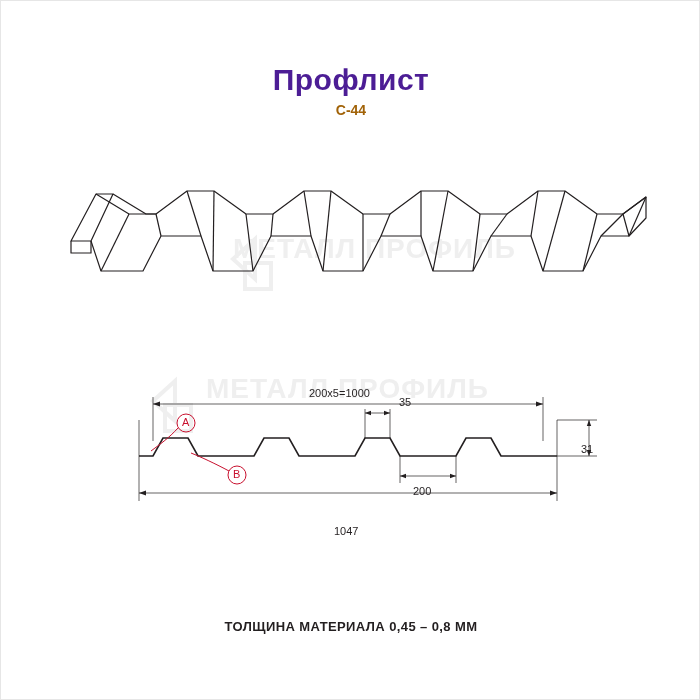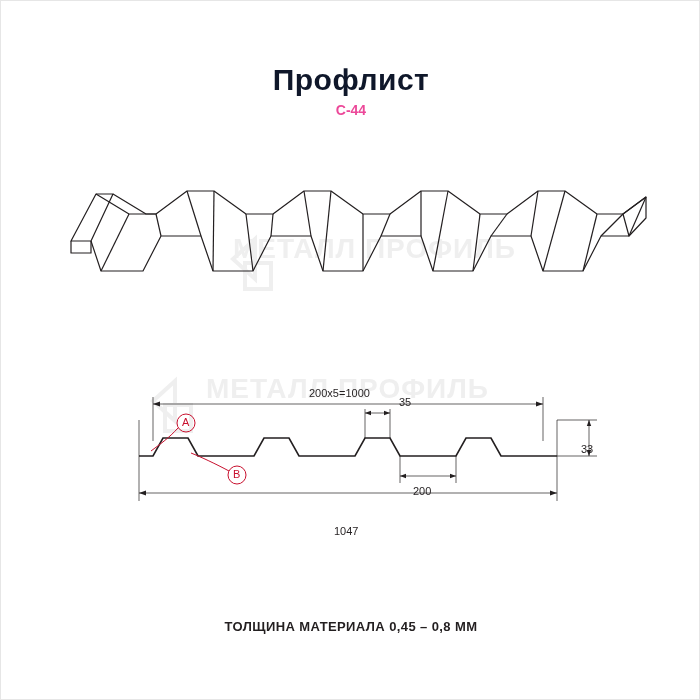--- a/index.html
+++ b/index.html
@@ -23,31 +23,31 @@
   }
   .title {
     position: absolute;
     top: 62px;
     left: 0;
     width: 700px;
     text-align: center;
     font-size: 30px;
     font-weight: bold;
     letter-spacing: 0.5px;
-    color: #0f172a;
+    color: #4c1d95;
   }
   .subtitle {
     position: absolute;
     top: 101px;
     left: 0;
     width: 700px;
     text-align: center;
     font-size: 14px;
     font-weight: bold;
-    color: #ec4899;
+    color: #a16207;
   }
   .footer-note {
     position: absolute;
     top: 618px;
     left: 0;
     width: 700px;
     text-align: center;
     font-size: 13px;
     font-weight: bold;
     letter-spacing: 0.4px;
@@ -201,21 +201,21 @@
       <circle cx="236" cy="474" r="9"></circle>
       <path d="M228 470 C 215 463, 200 456, 190 452"></path>
     </g>
   </svg>
 
   <div class="title">Профлист</div>
   <div class="subtitle">С-44</div>
 
   <div class="dimlabel" style="top:386px; left:308px;text-align:right;">200x5=1000</div>
   <div class="dimlabel" style="top:395px; left:369px;margin-left:29px;">35</div>
-  <div class="dimlabel" style="top:442px; left:580px;">33</div>
+  <div class="dimlabel" style="top:442px; left:580px;">31</div>
   <div class="dimlabel" style="top:484px; left:333px;margin-top:40px;">1047</div>
   <div class="dimlabel" style="top:484px; left:412px;">200</div>
 
   <div class="calloutletter" style="top:415px; left:181px;">A</div>
   <div class="calloutletter" style="top:467px; left:232px;">B</div>
 
   <div class="footer-note">ТОЛЩИНА МАТЕРИАЛА 0,45 – 0,8 ММ</div>
 </div>
 
 </body></html>

